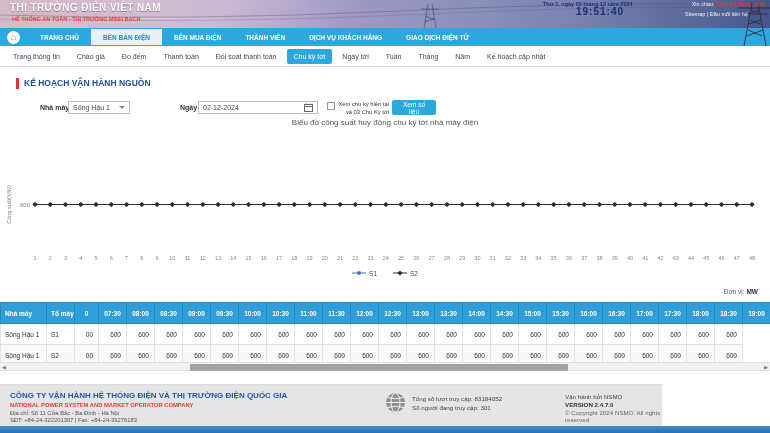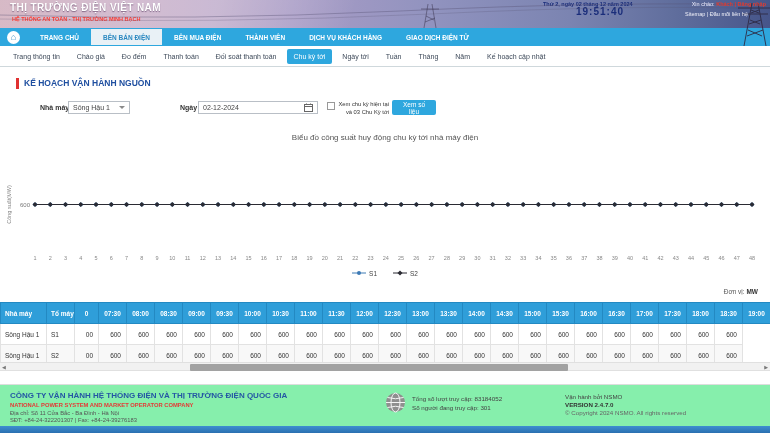--- a/index.html
+++ b/index.html
@@ -42,21 +42,21 @@
   .select-box,.date-box{position:absolute;height:13px;border:1px solid #b9bfc6;background:#fff;
     font-size:7px;color:#444;display:flex;align-items:center;box-sizing:border-box;padding:0 4px;}
   .select-box{top:101px;left:68px;width:62px;justify-content:space-between;cursor:pointer;}
   .chev{width:0;height:0;border-left:3px solid transparent;border-right:3px solid transparent;border-top:3.5px solid #8a8a8a;}
   .date-box{top:101px;left:198px;width:120px;justify-content:space-between;cursor:text;}
   .chk{position:absolute;top:102px;left:327px;width:6px;height:6px;border:1px solid #999;background:#fff;cursor:pointer;}
   .chk-label{position:absolute;top:101px;left:336px;width:53px;font-size:5.8px;color:#333;line-height:1.35;text-align:right;}
   .view-btn{position:absolute;top:100px;left:392px;width:44px;height:15px;background:#2ea7de;color:#fff;
     font-size:6.5px;border:none;border-radius:2px;display:flex;align-items:center;justify-content:center;cursor:pointer;}
   
-  .chart-title{position:absolute;top:133px;left:0;width:770px;text-align:center;font-size:8px;color:#555;}
+  .chart-title{position:absolute;top:118px;left:0;width:770px;text-align:center;font-size:8px;color:#555;}
   #chart-svg{position:absolute;top:146px;left:0;}
   .legend{position:absolute;top:269px;left:0;width:770px;display:flex;justify-content:center;gap:16px;
     font-size:6.5px;color:#444;align-items:center;}
   .legend-item{display:flex;align-items:center;gap:3px;cursor:pointer;}
   .unit-note{position:absolute;top:288px;right:12px;font-size:6.5px;color:#555;}
   .unit-note b{color:#333;}
   
   .table-wrap{position:absolute;top:302px;left:0;width:770px;}
   table{border-collapse:collapse;width:770px;table-layout:fixed;font-size:6.5px;}
   thead th{background:#2f9ed9;color:#fff;font-weight:bold;height:20px;border:1px solid #2389c2;
@@ -66,21 +66,21 @@
     padding-right:5px;overflow:hidden;white-space:nowrap;}
   tbody tr:nth-child(2) td{background:#f8f8f8;}
   tbody td.lft{text-align:left;padding-left:4px;}
   
   .hscroll{position:absolute;top:362px;left:0;width:770px;height:9px;background:#f1f1f1;
     border-top:1px solid #e0e0e0;border-bottom:1px solid #e0e0e0;box-sizing:border-box;}
   .hs-arrow{position:absolute;top:1px;font-size:5px;color:#777;line-height:7px;}
   .hs-left{left:2px;} .hs-right{right:2px;}
   .hs-thumb{position:absolute;top:1px;left:190px;width:378px;height:7px;background:#a2a2a2;border-radius:1px;cursor:grab;}
   
-  .footer{position:absolute;top:384px;left:0;width:770px;height:42px;background:#86efac;border-top:1px solid #ddd;}
+  .footer{position:absolute;top:384px;left:0;width:662px;height:42px;background:#e5e5e5;border-top:1px solid #ddd;}
   .f-company{position:absolute;top:6px;left:10px;font-size:8px;font-weight:bold;color:#2456a4;}
   .f-company-en{position:absolute;top:17px;left:10px;font-size:5.8px;font-weight:bold;color:#e53935;}
   .f-address{position:absolute;top:25px;left:10px;font-size:5.8px;color:#555;}
   .f-phone{position:absolute;top:32px;left:10px;font-size:5.8px;color:#555;}
   .f-globe{position:absolute;top:7px;left:385px;}
   .f-visits{position:absolute;top:10px;left:412px;font-size:6.2px;color:#444;}
   .f-online{position:absolute;top:19px;left:412px;font-size:6.2px;color:#444;}
   .f-operator{position:absolute;top:8px;left:565px;font-size:6.2px;color:#444;}
   .f-version{position:absolute;top:16px;left:565px;font-size:6.2px;font-weight:bold;color:#333;}
   .f-copy{position:absolute;top:24px;left:565px;font-size:6.2px;color:#666;}

